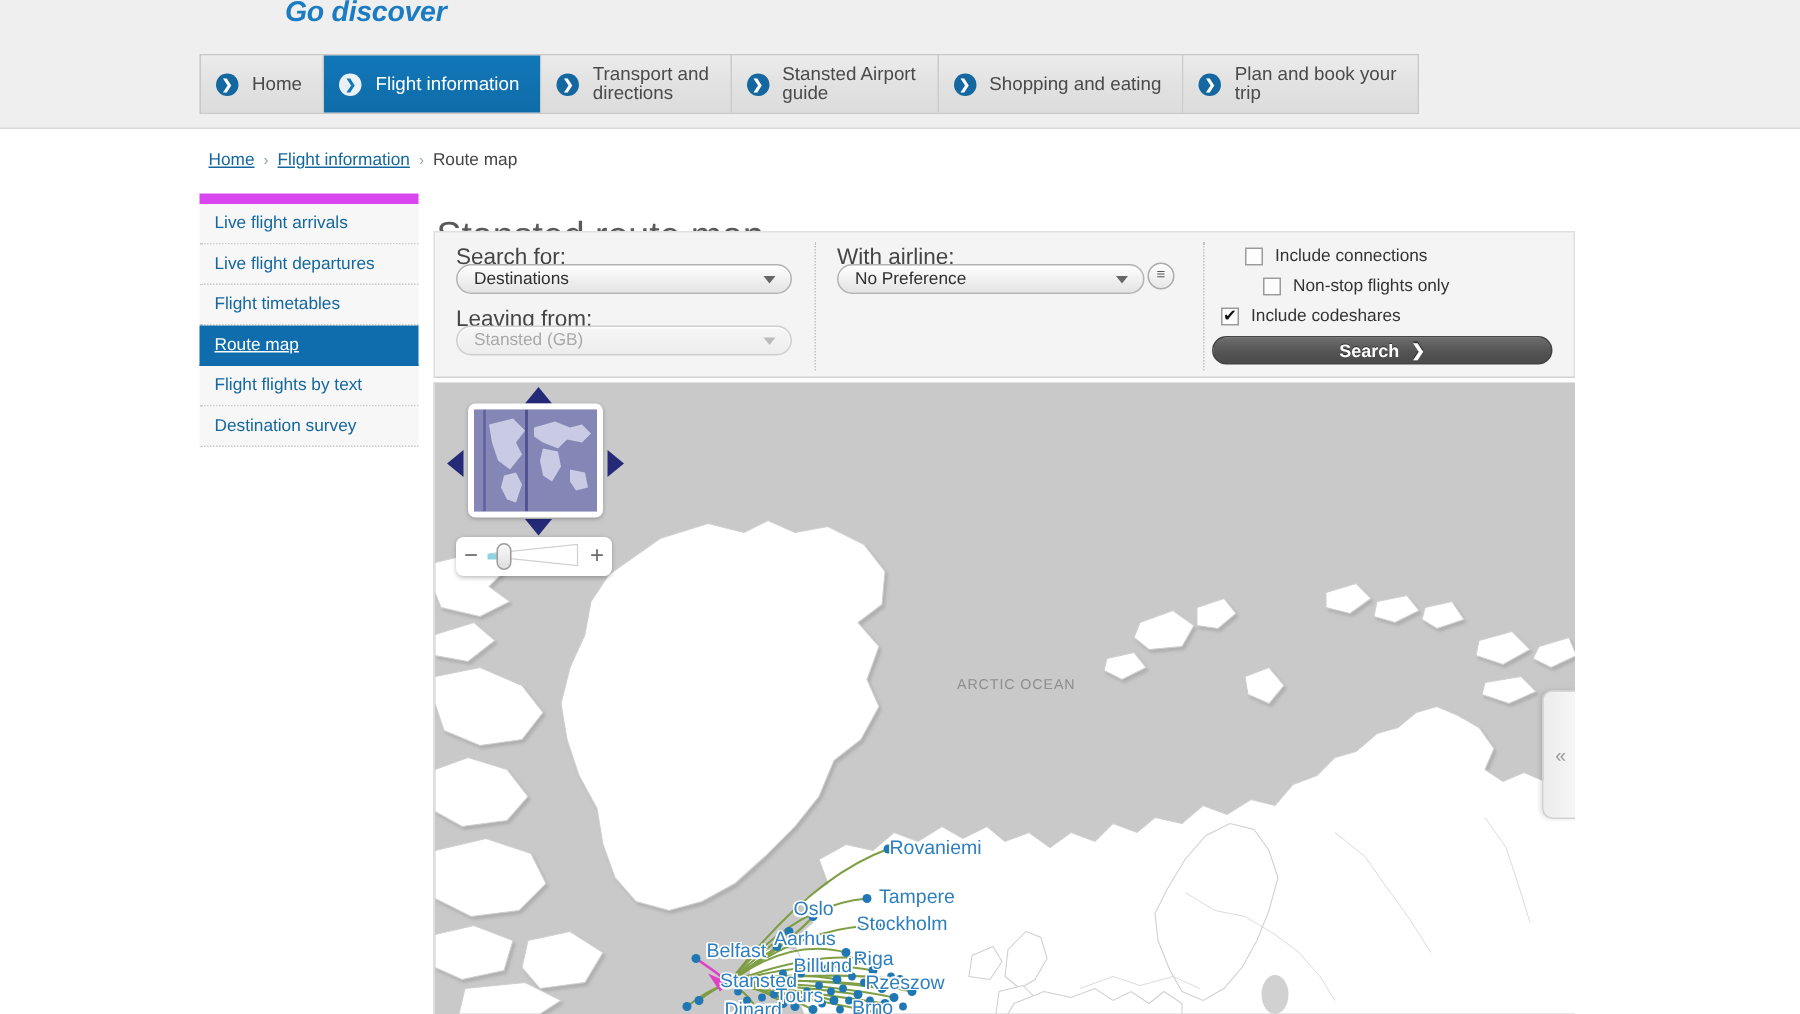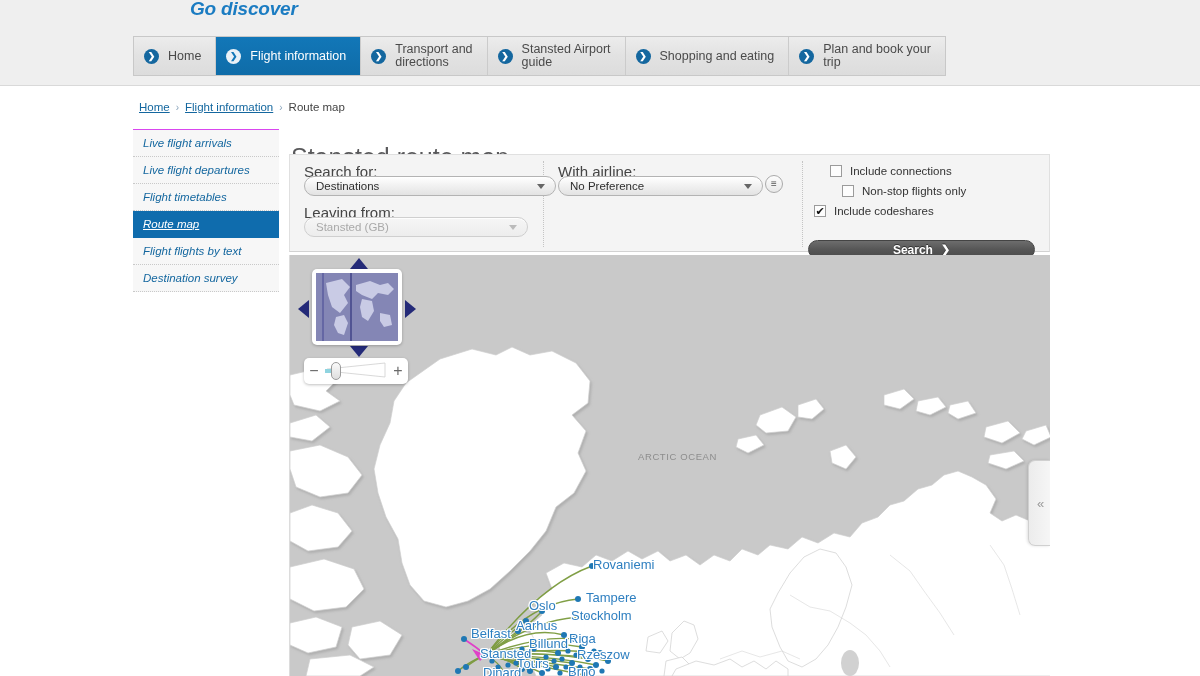--- a/index.html
+++ b/index.html
@@ -64,22 +64,21 @@
     display: flex; align-items: center; gap: 6px;
   }
   #breadcrumb a { color: #14679f; text-decoration: underline; }
   .crumb-sep { color: #8aa4bb; font-size: 10px; }
   .crumb-cur { color: #444; }
 
   
   #sidebar {
     position: absolute; left: 133px; top: 129px;
     width: 146px;
-    border-top: 1px solid #d946ef;
-    font-style: italic;
+    border-top: 7px solid #d946ef;
   }
   .sideitem {
     height: 27px; display: flex; align-items: center;
     padding-left: 10px;
     font-size: 11.5px; color: #14679f;
     border-bottom: 1px dotted #c9c9c9;
     background: #f7f7f7;
     cursor: pointer;
   }
   .sideitem.active {
@@ -148,21 +147,21 @@
     font-size: 11.5px; color: #333;
   }
   .cbox {
     width: 12px; height: 12px; margin-right: 8px;
     border: 1px solid #9b9b9b; background: #fdfdfd;
     display: flex; align-items: center; justify-content: center;
     font-size: 11px; color: #111; line-height: 1;
     cursor: pointer;
   }
   #search-btn {
-    position: absolute; left: 808px; top: 240px;
+    position: absolute; left: 808px; top: 224px;
     width: 227px; height: 19px; border-radius: 10px;
     background: linear-gradient(to bottom,#6d6d6d 0%,#565656 50%,#4a4a4a 100%);
     border: 1px solid #444;
     display: flex; align-items: center; justify-content: center;
     color: #fff; font-size: 12px; font-weight: bold;
     cursor: pointer;
     text-shadow: 0 -1px 0 rgba(0,0,0,.5);
   }
   #search-btn .chev { margin-left: 8px; font-weight: bold; font-size: 11px; }
 
@@ -335,21 +334,21 @@
     </div>
 </div>
 
 <h1 id="page-title">Stansted route map</h1>
 
 <div id="searchpanel">
   <div class="col-divider" style="left:253px;"></div>
   <div class="col-divider" style="left:512px;"></div>
 
   <div class="fld-label" style="left:14px; top:8px;">Search for:</div>
-  <div class="sel" style="left:14px; top:21px; width:252px;">
+  <div class="sel" style="left:14px; top:21px; width:224px;">
     <span class="selval">Destinations</span>
     <span class="caret"></span>
   </div>
 
   <div class="fld-label" style="left:14px; top:49px;">Leaving from:</div>
   <div class="sel disabled" style="left:14px; top:62px; width:224px;">
     <span class="selval">Stansted (GB)</span>
     <span class="caret"></span>
   </div>
 

